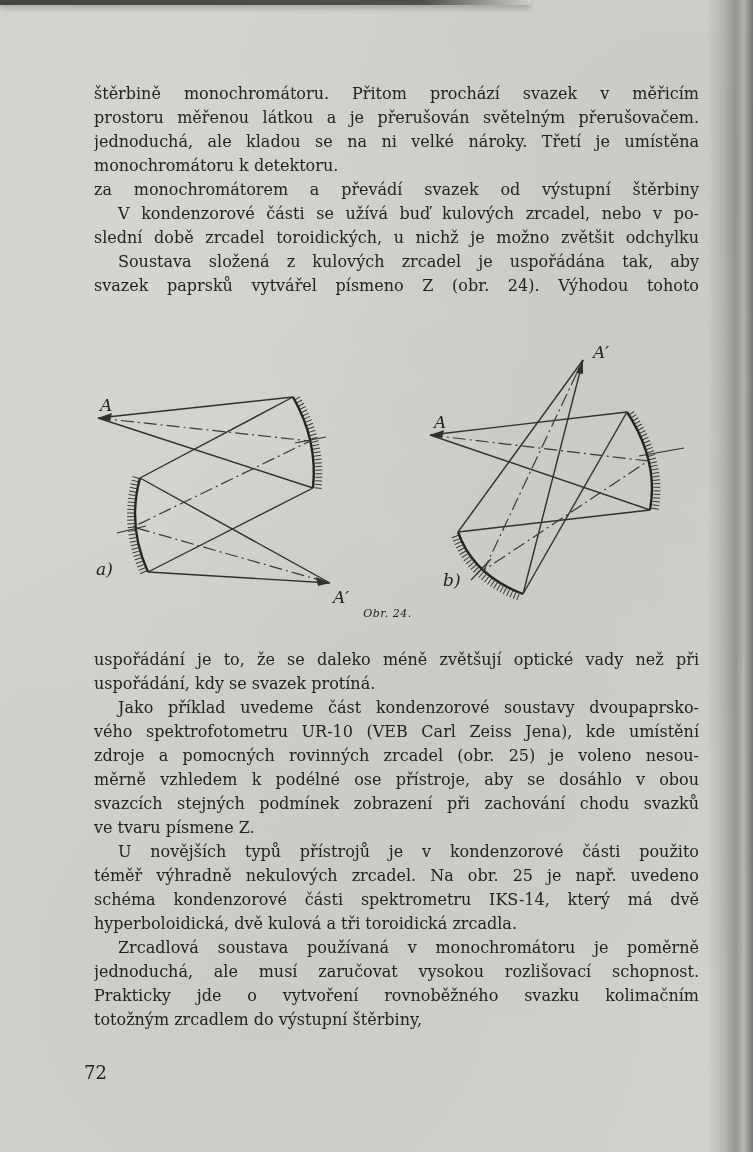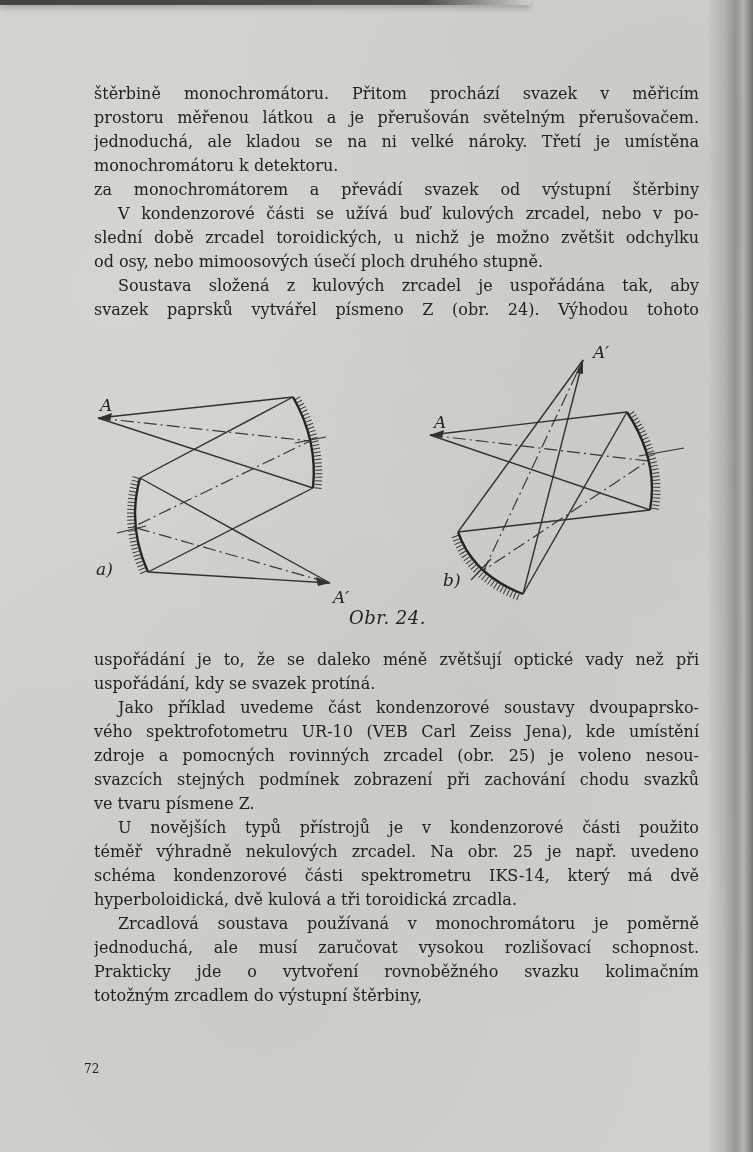--- a/index.html
+++ b/index.html
@@ -42,26 +42,26 @@
     height:24px;line-height:24px;overflow:hidden;
     text-align:left;
   }
   .line.j{text-align:justify;text-align-last:justify;}
   .line.ind{text-indent:24px;}
   
   .figure-svg{position:absolute;left:0;top:340;}
   svg.figure-svg{top:340px;}
   .fig-caption{
     position:absolute;left:85px;top:607px;width:605px;
-    text-align:center;font-style:italic;font-size:18px;
+    text-align:center;font-style:italic;font-size:11px;
     letter-spacing:0.5px;
   }
   .page-number{
     position:absolute;left:84px;top:1062px;
-    font-size:12px;
+    font-size:18px;
   }
   .ray{stroke:#32302c;stroke-width:1.4;fill:none;}
   .axis{stroke:#3a3834;stroke-width:1.2;fill:none;stroke-dasharray:13 4 2 4;}
   .mirror{stroke:#26241f;stroke-width:2.4;fill:none;}
   .hatch{stroke:#3a3834;stroke-width:7;fill:none;stroke-dasharray:1 2.6;}
   .tick{stroke:#32302c;stroke-width:1.2;fill:none;}
   .fig-label{font-family:"DejaVu Serif",serif;font-style:italic;font-size:17px;fill:#232220;}
   .arrow{fill:#32302c;}
 </style>
 </head>
@@ -73,21 +73,20 @@
   <div class="right-edge"></div>
 
   <div class="text-col text-top">
       <div class="line j">štěrbině monochromátoru. Přitom prochází svazek v měřicím</div>
       <div class="line j">prostoru měřenou látkou a je přerušován světelným přerušovačem.</div>
       <div class="line j">jednoduchá, ale kladou se na ni velké nároky. Třetí je umístěna</div>
       <div class="line">monochromátoru k detektoru.</div>
       <div class="line j">za monochromátorem a převádí svazek od výstupní štěrbiny</div>
       <div class="line j ind">V kondenzorové části se užívá buď kulových zrcadel, nebo v po-</div>
       <div class="line j">slední době zrcadel toroidických, u nichž je možno zvětšit odchylku</div>
-      <div class="line">od osy, nebo mimoosových úsečí ploch druhého stupně.</div>
       <div class="line j ind">Soustava složená z kulových zrcadel je uspořádána tak, aby</div>
       <div class="line j">svazek paprsků vytvářel písmeno Z (obr. 24). Výhodou tohoto</div>
     </div>
 
   <svg class="figure-svg" width="753" height="305" viewBox="0 340 753 305" style="position:absolute;left:0;top:340px;">
 
     <g>
 
       <path class="hatch" d="M 297 398 Q 323 442 318 489"></path>
       <path class="mirror" d="M 293 397 Q 318 441 313 488"></path>
@@ -141,20 +140,21 @@
   </svg>
 
   <div class="fig-caption">Obr. 24.</div>
 
   <div class="text-col text-bottom">
       <div class="line j">uspořádání je to, že se daleko méně zvětšují optické vady než při</div>
       <div class="line">uspořádání, kdy se svazek protíná.</div>
       <div class="line j ind">Jako příklad uvedeme část kondenzorové soustavy dvoupaprsko-</div>
       <div class="line j">vého spektrofotometru UR-10 (VEB Carl Zeiss Jena), kde umístění</div>
       <div class="line j">zdroje a pomocných rovinných zrcadel (obr. 25) je voleno nesou-</div>
+      <div class="line j">měrně vzhledem k podélné ose přístroje, aby se dosáhlo v obou</div>
       <div class="line j">svazcích stejných podmínek zobrazení při zachování chodu svazků</div>
       <div class="line">ve tvaru písmene Z.</div>
       <div class="line j ind">U novějších typů přístrojů je v kondenzorové části použito</div>
       <div class="line j">téměř výhradně nekulových zrcadel. Na obr. 25 je např. uvedeno</div>
       <div class="line j">schéma kondenzorové části spektrometru IKS-14, který má dvě</div>
       <div class="line">hyperboloidická, dvě kulová a tři toroidická zrcadla.</div>
       <div class="line j ind">Zrcadlová soustava používaná v monochromátoru je poměrně</div>
       <div class="line j">jednoduchá, ale musí zaručovat vysokou rozlišovací schopnost.</div>
       <div class="line j">Prakticky jde o vytvoření rovnoběžného svazku kolimačním</div>
       <div class="line">totožným zrcadlem do výstupní štěrbiny,</div>

